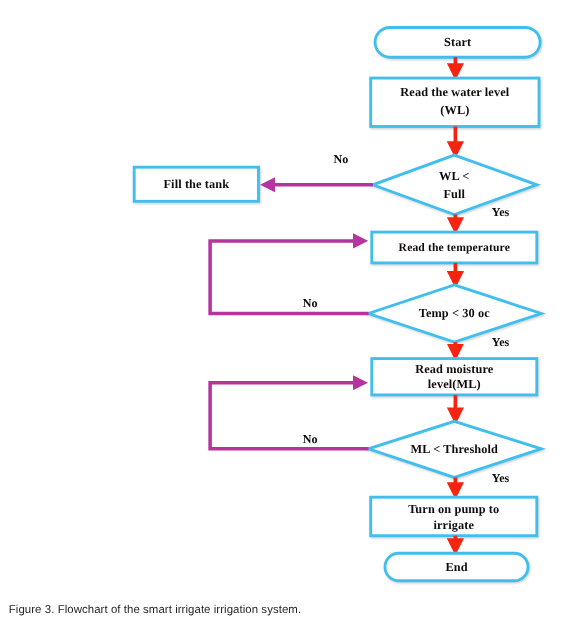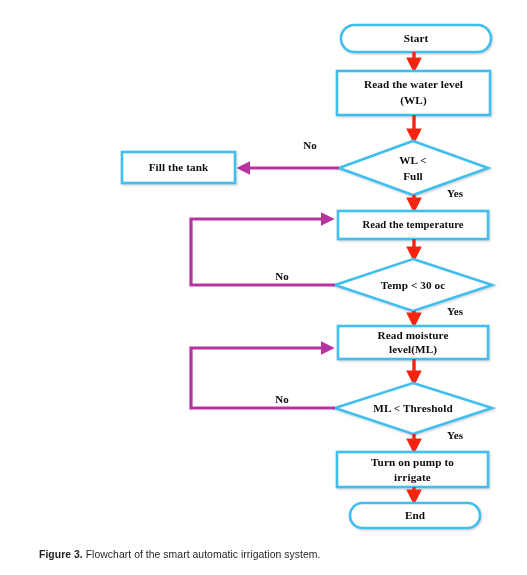--- a/index.html
+++ b/index.html
@@ -61,22 +61,21 @@
     left: 8px;
     top: 548px;
     width: 512px;
     font-family: "Liberation Sans", "DejaVu Sans", sans-serif;
     font-size: 10.4px;
     color: #231f20;
     line-height: 14px;
     letter-spacing: 0.05px;
   }
   .caption .cap-label {
-    font-weight: bold;
-    margin-left: 31px;
+    font-weight: normal;
   }
 </style>
 </head>
 <body>
 
 <div id="figure-root">
 
   <svg id="flow-svg" viewBox="0 0 527 540">
     <defs>
       <marker id="arrow-red" viewBox="0 0 10 10" refX="7.4" refY="5" markerWidth="4.6" markerHeight="4.6" orient="auto-start-reverse">
@@ -168,16 +167,16 @@
     <line x1="414" y1="487" x2="414" y2="501" stroke="#F42410" stroke-width="3.4" marker-end="url(#arrow-red)"></line>
 
     <g>
       <rect class="shape" x="350" y="503" width="130" height="25" rx="12.5" ry="12.5" stroke="#3FBFEF" stroke-width="2.6" filter="url(#soft-shadow)"></rect>
       <text class="node-label" x="415" y="516.5">End</text>
     </g>
   </svg>
 
   <div class="caption">
     <span class="cap-label">Figure 3.</span>
-    <span>Flowchart of the smart automatic irrigation system.</span>
+    <span>Flowchart of the smart irrigate irrigation system.</span>
   </div>
 
 </div>
 
 </body></html>

